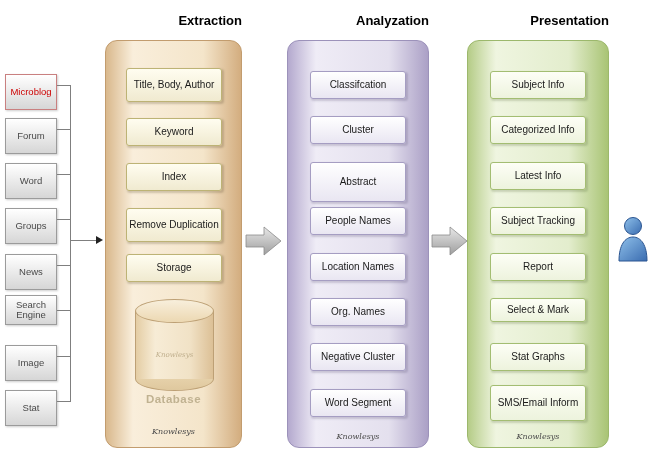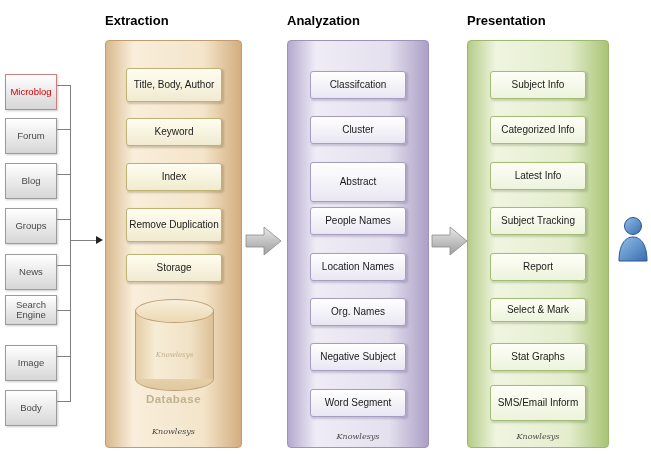--- a/index.html
+++ b/index.html
@@ -4,24 +4,24 @@
 <style>
   * { box-sizing: border-box; }
   body { margin: 0; background: #ffffff; }
   #canvas {
     position: relative; width: 651px; height: 463px; background: #ffffff;
     font-family: "Liberation Sans", sans-serif; overflow: hidden;
   }
 
   .col-header {
     position: absolute; top: 13px; font-size: 13px; font-weight: bold;
-    color: #000; text-align: left;
+    color: #000; text-align: right;
   }
 
-  .panel { position: absolute; top: 40px; height: 408px; border-radius: 4px; }
+  .panel { position: absolute; top: 40px; height: 408px; border-radius: 12px; }
   .panel.ext {
     left: 105px; width: 137px;
     background: linear-gradient(90deg,#d9b88c 0%,#f9eedb 20%,#f4e5ca 72%,#d3ad7f 100%);
     border: 1px solid #c29c6e;
   }
   .panel.ana {
     left: 287px; width: 142px;
     background: linear-gradient(90deg,#b4a9ce 0%,#efecf6 20%,#e4e0ee 72%,#aba0c6 100%);
     border: 1px solid #9c92ba;
   }
@@ -71,26 +71,26 @@
 <body>
 
 <div id="canvas">
 
   <div class="col-header" style="left:105px;width:137px">Extraction</div>
   <div class="col-header" style="left:287px;width:142px">Analyzation</div>
   <div class="col-header" style="left:467px;width:142px">Presentation</div>
 
   <div class="src hl" style="top:74px">Microblog</div>
   <div class="src" style="top:118px">Forum</div>
-  <div class="src" style="top:163px">Blog</div>
+  <div class="src" style="top:163px">Word</div>
   <div class="src" style="top:208px">Groups</div>
   <div class="src" style="top:254px">News</div>
   <div class="src" style="top:295px;height:30px">Search Engine</div>
   <div class="src" style="top:345px">Image</div>
-  <div class="src" style="top:390px">Body</div>
+  <div class="src" style="top:390px">Stat</div>
 
   <div class="line" style="left:57px;top:85px;width:13px;height:1px"></div>
   <div class="line" style="left:57px;top:129px;width:13px;height:1px"></div>
   <div class="line" style="left:57px;top:174px;width:13px;height:1px"></div>
   <div class="line" style="left:57px;top:219px;width:13px;height:1px"></div>
   <div class="line" style="left:57px;top:265px;width:13px;height:1px"></div>
   <div class="line" style="left:57px;top:310px;width:13px;height:1px"></div>
   <div class="line" style="left:57px;top:356px;width:13px;height:1px"></div>
   <div class="line" style="left:57px;top:401px;width:13px;height:1px"></div>
   <div class="line" style="left:70px;top:85px;width:1px;height:317px"></div>
@@ -123,21 +123,21 @@
     <polygon points="1,10 19,10 19,2 36,16 19,30 19,22 1,22" fill="url(#arrowGrad1)" stroke="#8a8a8a" stroke-width="0.8"></polygon>
   </svg>
 
   <div class="panel ana">
     <div class="step" style="top:30px;height:28px">Classifcation</div>
     <div class="step" style="top:75px;height:28px">Cluster</div>
     <div class="step" style="top:121px;height:40px">Abstract</div>
     <div class="step" style="top:166px;height:28px">People Names</div>
     <div class="step" style="top:212px;height:28px">Location Names</div>
     <div class="step" style="top:257px;height:28px">Org. Names</div>
-    <div class="step" style="top:302px;height:28px">Negative Subject</div>
+    <div class="step" style="top:302px;height:28px">Negative Cluster</div>
     <div class="step" style="top:348px;height:28px">Word Segment</div>
     <div class="panel-logo" style="top:391px">Knowlesys</div>
   </div>
 
   <svg class="flow-arrow" style="left:431px;top:225px" width="38" height="32" viewBox="0 0 38 32">
     <defs>
       <linearGradient id="arrowGrad2" x1="0" y1="0" x2="0" y2="1">
         <stop offset="0" stop-color="#e8e8e8"></stop>
           <stop offset="1" stop-color="#9e9e9e"></stop>
       </linearGradient>

